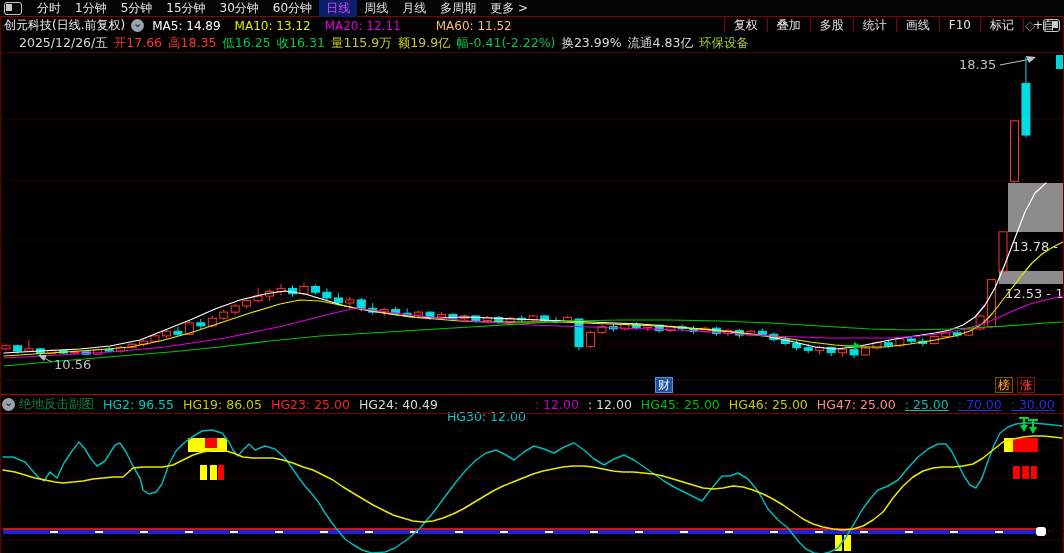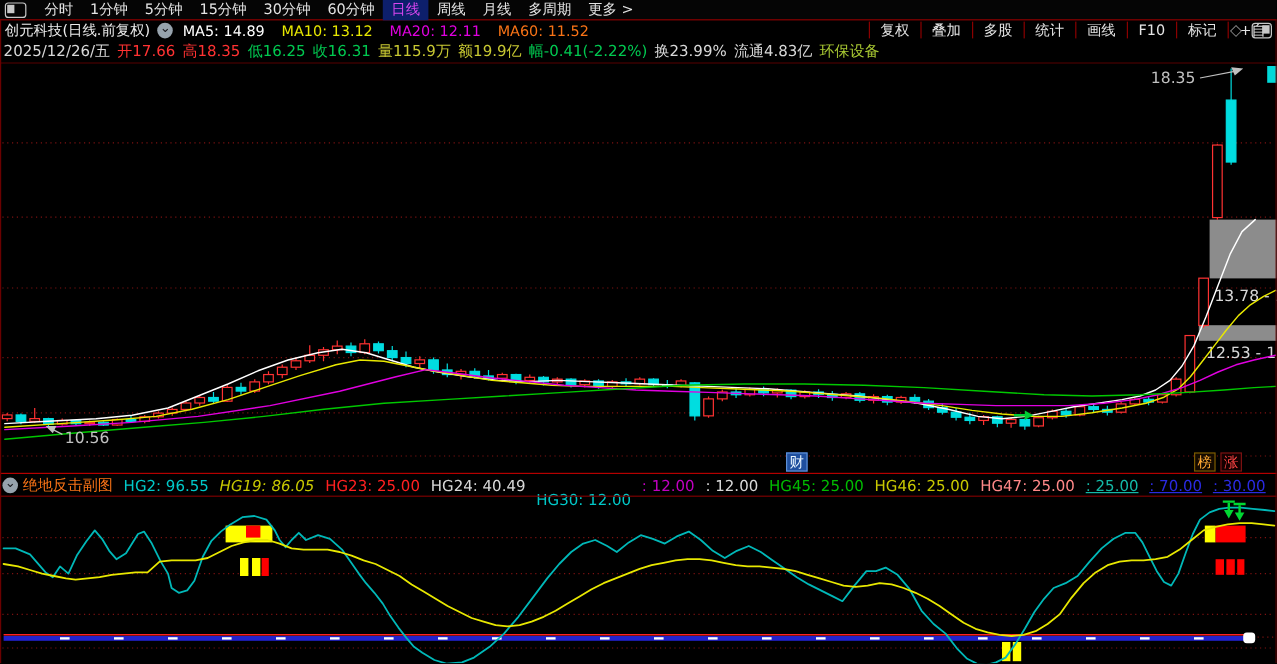--- a/index.html
+++ b/index.html
@@ -19,21 +19,21 @@
   .titlebar{position:absolute;left:0;top:17px;width:1064px;height:17px;display:flex;align-items:center;}
   .stock{color:#ececec;margin:0 6px 0 4px;}
   .collapse{display:inline-block;width:13px;height:13px;border-radius:50%;background:#97a3ad;color:#15151a;
             text-align:center;line-height:9px;font-size:11px;margin-right:8px;}
   .ma{margin-right:14px;}
   .tr-icons{position:absolute;right:4px;top:1px;display:flex;align-items:center;}
   .diamond{color:#8a8a8a;font-size:13px;margin-right:8px;}
   .panelicon{display:inline-block;width:15px;height:11px;border:1px solid #c8c8c8;border-radius:3px;position:relative;}
   .panelicon span{position:absolute;right:1px;top:1px;width:6px;height:7px;background:#c8c8c8;}
   
-  .quotebar{position:absolute;left:0;top:35px;width:1044px;height:17px;display:flex;align-items:center;
+  .quotebar{position:absolute;left:16px;top:35px;width:1044px;height:17px;display:flex;align-items:center;
             font-size:12.5px;white-space:nowrap;}
   .quotebar span{margin-right:6px;}
   .quotebar span:first-child{margin-left:3px;}
   
   #mainsvg{position:absolute;left:0;top:53px;}
   #oscsvg{position:absolute;left:0;top:414px;}
   .fbtn{position:absolute;top:377px;height:14px;line-height:14px;padding:0 2px;font-size:12px;z-index:5;}
   #fb-cai{left:655px;border:1px solid #5d8fd6;}
   #fb-bang{left:995px;border:1px solid #7a5a00;}
   #fb-zhang{left:1017px;border:1px solid #7a1111;}
@@ -81,21 +81,21 @@
       <span class="mr">+自</span>
     </div>
   </div>
 
   <div class="titlebar">
     <span class="stock">创元科技(日线.前复权)</span>
     <span class="collapse">⌄</span>
     <span class="ma" style="color: rgb(255, 255, 255);">MA5: 14.89</span>
     <span class="ma" style="color: rgb(232, 232, 0);">MA10: 13.12</span>
     <span class="ma" style="color: rgb(224, 0, 224);">MA20: 12.11</span>
-    <span class="ma" style="color: #f97316;">MA60: 11.52</span>
+    <span class="ma" style="color: #fdba74; margin-left: 21px;">MA60: 11.52</span>
     <span class="tr-icons">
       <span class="diamond">◇</span>
       <span class="panelicon">
           <span></span>
         </span>
     </span>
   </div>
 
   <div class="quotebar">
     <span style="color: rgb(216, 216, 216);">2025/12/26/五</span>
@@ -319,23 +319,23 @@
     </svg>
 
   <div class="fbtn" id="fb-cai" style="color: rgb(234, 246, 255); background: rgb(31, 79, 158);">财</div>
   <div class="fbtn" id="fb-bang" style="color: rgb(255, 170, 51); background: rgb(20, 10, 0);">榜</div>
   <div class="fbtn" id="fb-zhang" style="color: rgb(255, 68, 68); background: rgb(20, 0, 0);">涨</div>
 
   <div class="sep-red"></div>
 
   <div class="indbar">
     <span class="collapse">⌄</span>
-    <span class="ip" style="color: #f97316;">绝地反击副图</span>
+    <span class="ip" style="color: #15803d;">绝地反击副图</span>
     <span class="ip" style="color: rgb(0, 200, 200);">HG2: 96.55</span>
-    <span class="ip" style="color: rgb(200, 200, 0); font-style: italic;">HG19: 86.05</span>
+    <span class="ip" style="color: rgb(200, 200, 0);">HG19: 86.05</span>
     <span class="ip" style="color: rgb(255, 32, 32);">HG23: 25.00</span>
     <span class="ip" style="color: rgb(216, 216, 216);">HG24: 40.49</span>
     <span class="ip" style="color: rgb(0, 200, 200); margin-top: 24px;">HG30: 12.00</span>
     <span class="ip" style="color: rgb(192, 0, 192);">: 12.00</span>
     <span class="ip" style="color: rgb(216, 216, 216);">: 12.00</span>
     <span class="ip" style="color: rgb(0, 187, 0);">HG45: 25.00</span>
     <span class="ip" style="color: rgb(200, 200, 0);">HG46: 25.00</span>
     <span class="ip" style="color: rgb(255, 136, 136);">HG47: 25.00</span>
     <span class="ip u" style="color: #14b8a6;">: 25.00</span>
     <span class="ip u" style="color: rgb(42, 42, 224);">: 70.00</span>

